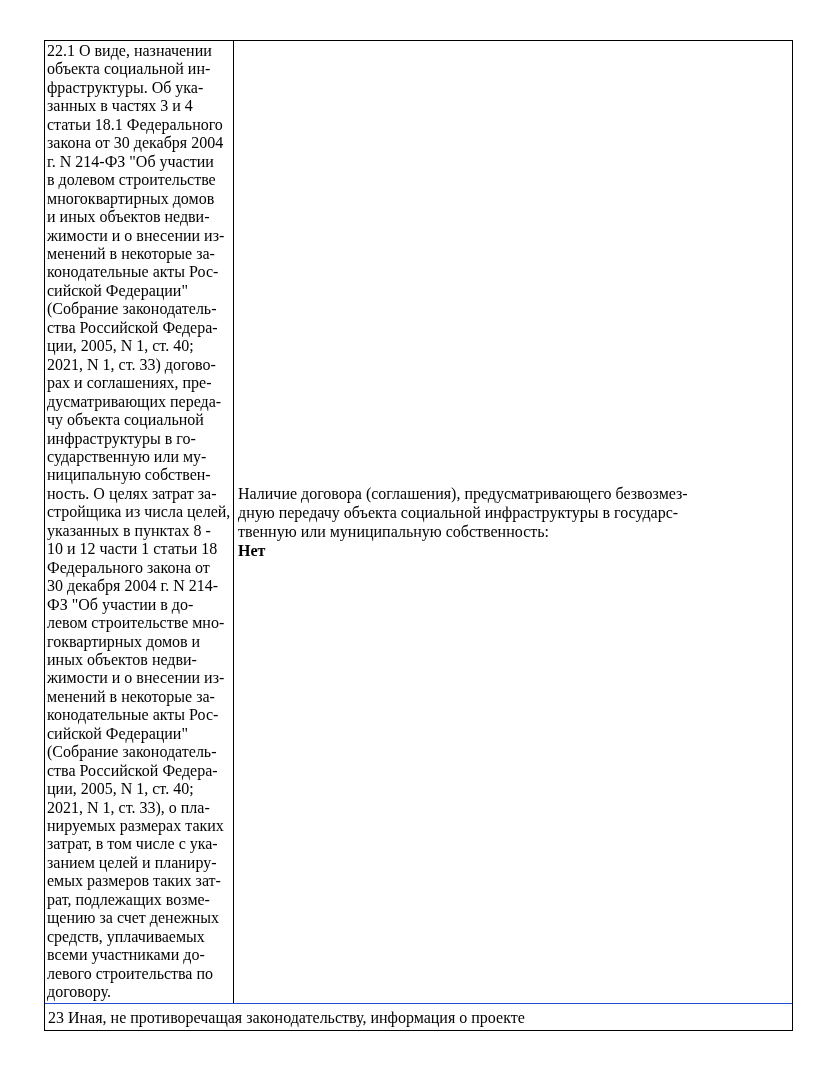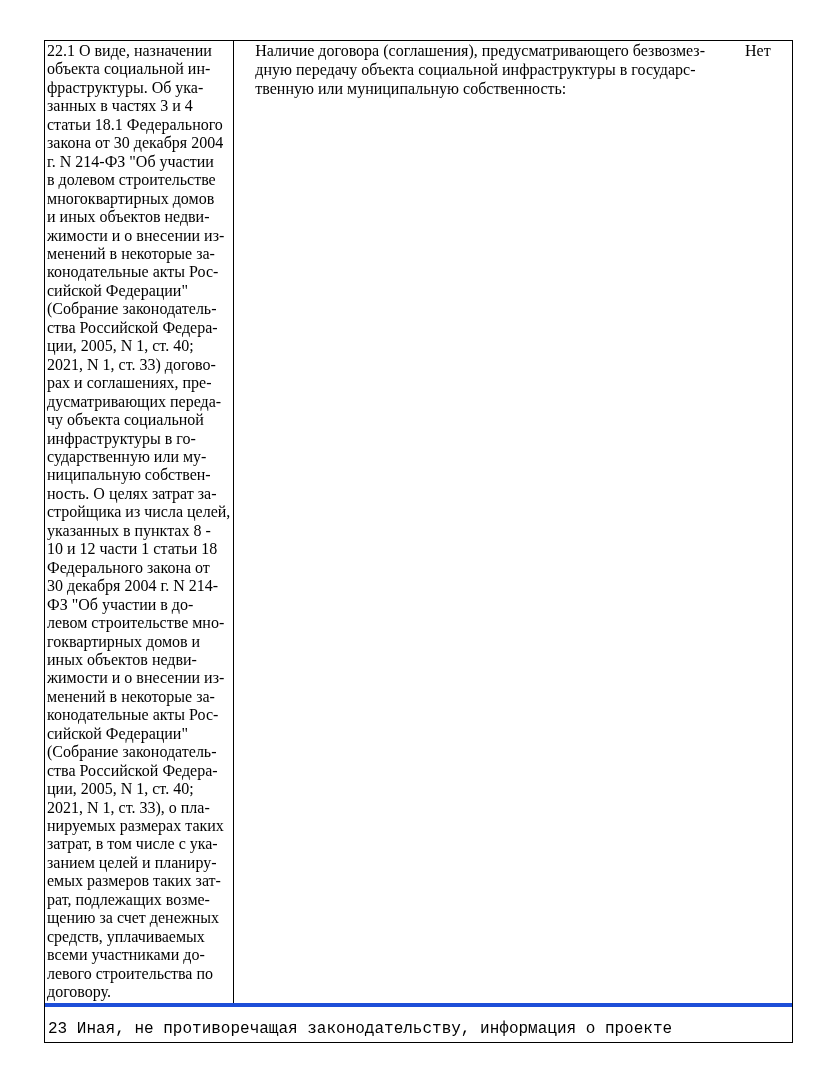--- a/index.html
+++ b/index.html
@@ -46,39 +46,37 @@
     flex: 0 0 78px;
     border-right: 1px solid #000000;
     display: flex;
     align-items: center;
     padding-left: 1px;
     line-height: 19px;
   }
   .cell-c3 {
     flex: 1 1 auto;
     display: flex;
-    flex-direction: row;
+    flex-direction: column;
     justify-content: center;
     padding-left: 4px;
     padding-right: 4px;
     line-height: 19px;
   }
   .cell-c3 .answer-text {
     white-space: pre-line;
   }
   .cell-c3 .answer-value {
-    font-weight: normal;
-    margin-left: 40px;
+    font-weight: bold;
   }
   .footer-row {
-    border-top: 4px solid #1d4ed8;
+    border-top: 1px solid #1d4ed8;
     font-size: 16px;
     line-height: 21px;
-    padding: 12px 3px 2px 3px;
-    font-family: Liberation Mono, monospace;
+    padding: 3px 3px 2px 3px;
   }
 </style>
 </head>
 <body>
 
 <div class="page">
   <div class="doc-table">
     <div class="main-row">
       <div class="cell cell-c1">22.1 О виде, назначении
 объекта социальной ин-

